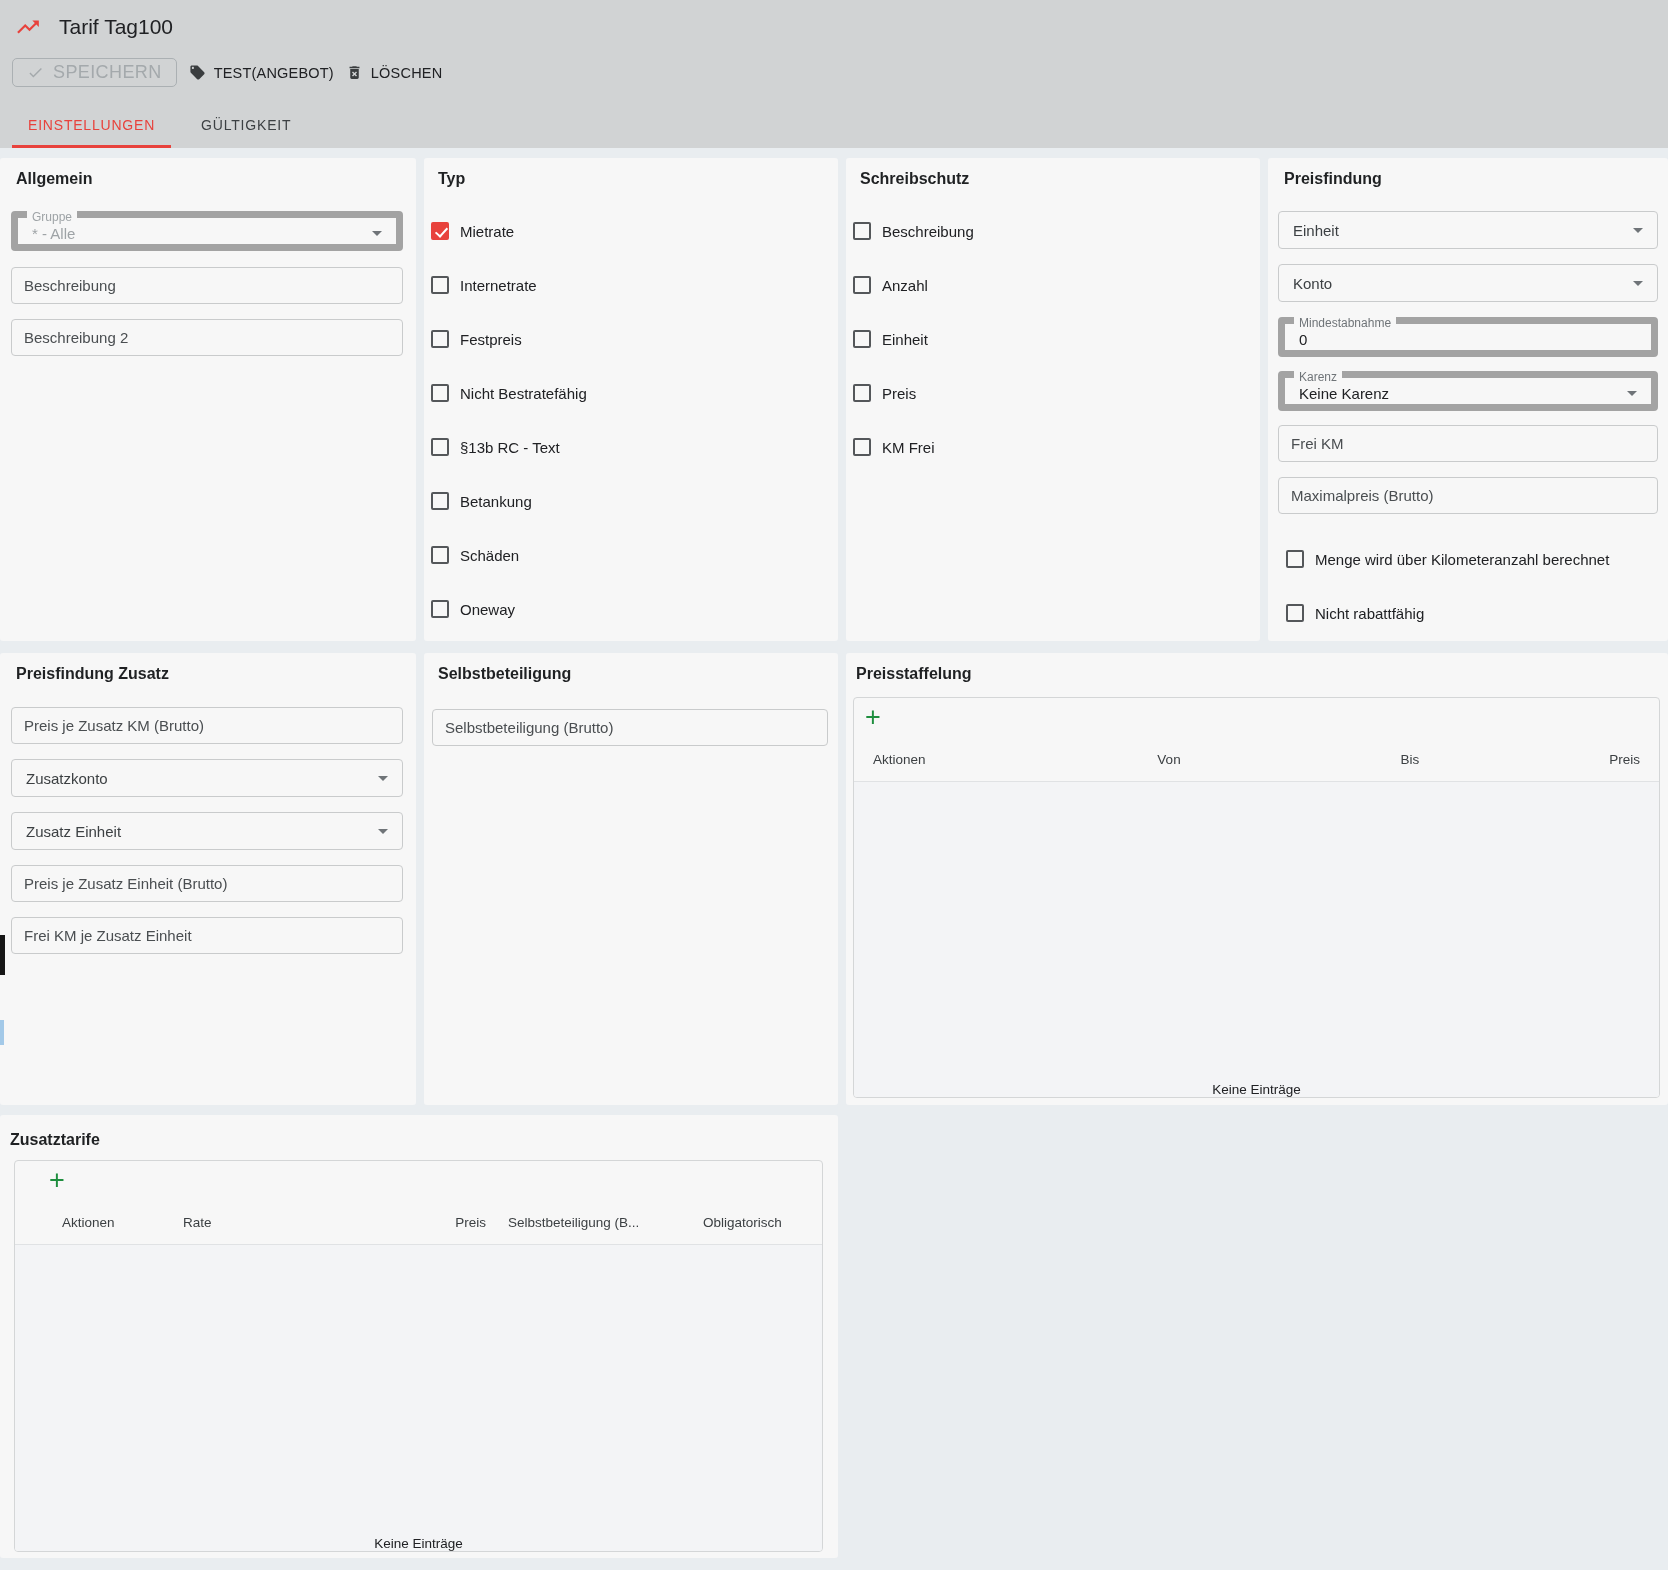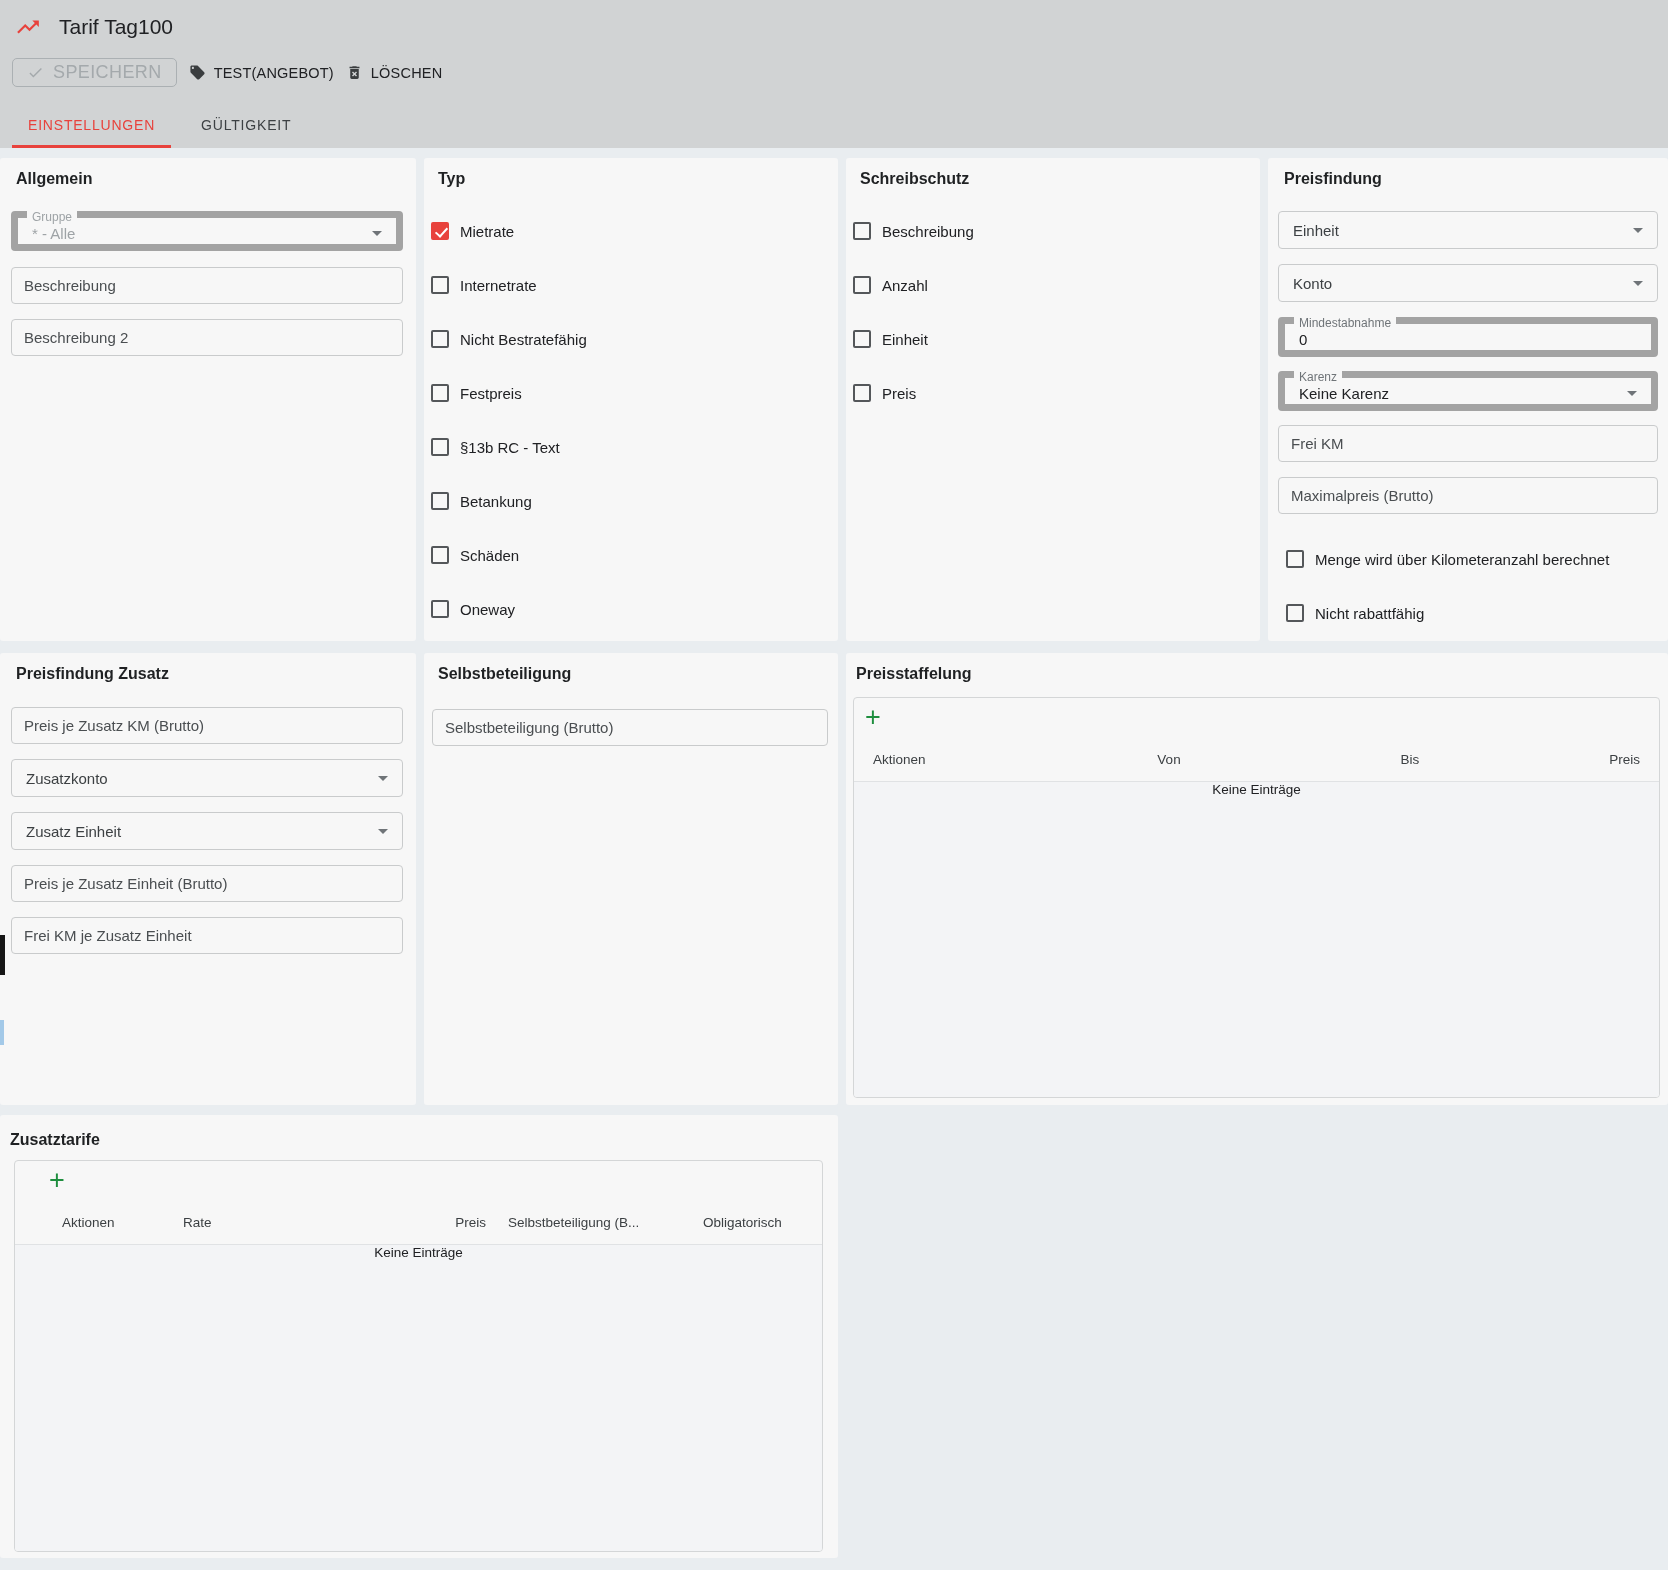--- a/index.html
+++ b/index.html
@@ -65,21 +65,21 @@
   .cb-label { margin-left:11px; font-size:15px; color:#202124; }
   .cb-row.tight { height:18px; margin-top:36px; padding-left:8px; }
 
   
   .panel { position:absolute; border:1px solid #d4d6d7; border-radius:4px; background:#f7f7f7;
            display:flex; flex-direction:column; overflow:hidden; }
   .add-row { height:38px; display:flex; align-items:center; flex:0 0 auto; }
   .plus { font-size:27px; font-weight:400; color:#1e8e3e; line-height:1; cursor:pointer; }
   .thead { position:relative; height:46px; flex:0 0 auto; border-bottom:1px solid #e0e2e4; }
   .thead span { position:absolute; top:50%; transform:translateY(-50%); font-size:13.5px; color:#3c4043; }
-  .tbody { flex:1; background:#f3f4f6; display:flex; align-items:flex-start; justify-content:center; }
+  .tbody { flex:1; background:#f3f4f6; display:flex; align-items:flex-end; justify-content:center; }
   .empty-msg { font-size:13.5px; color:#202124; }
 
   
   .sliver-dark { position:absolute; left:0; top:935px; width:5px; height:40px; background:#161616; }
   .sliver-blue { position:absolute; left:0; top:1020px; width:4px; height:25px; background:#a3c9e8; }
 </style>
 </head>
 <body>
 
 <div class="screen">
@@ -144,25 +144,25 @@
       <div class="cb-row">
         <span class="cb checked"></span>
         <span class="cb-label">Mietrate</span>
       </div>
       <div class="cb-row">
         <span class="cb"></span>
         <span class="cb-label">Internetrate</span>
       </div>
       <div class="cb-row">
         <span class="cb"></span>
+        <span class="cb-label">Festpreis</span>
+      </div>
+      <div class="cb-row">
+        <span class="cb"></span>
         <span class="cb-label">Nicht Bestratefähig</span>
-      </div>
-      <div class="cb-row">
-        <span class="cb"></span>
-        <span class="cb-label">Festpreis</span>
       </div>
       <div class="cb-row">
         <span class="cb"></span>
         <span class="cb-label">§13b RC - Text</span>
       </div>
       <div class="cb-row">
         <span class="cb"></span>
         <span class="cb-label">Betankung</span>
       </div>
       <div class="cb-row">
@@ -187,20 +187,24 @@
         <span class="cb"></span>
         <span class="cb-label">Anzahl</span>
       </div>
       <div class="cb-row">
         <span class="cb"></span>
         <span class="cb-label">Einheit</span>
       </div>
       <div class="cb-row">
         <span class="cb"></span>
         <span class="cb-label">Preis</span>
+      </div>
+      <div class="cb-row">
+        <span class="cb"></span>
+        <span class="cb-label">KM Frei</span>
       </div>
     </div>
   </div>
 
   <div class="card" style="left:1268px; top:158px; width:400px; height:483px;">
     <h2>Preisfindung</h2>
     <div class="fields first-gap" style="padding:0 10px 0 10px;">
       <div class="sfield">
         <span class="val">Einheit</span>
         <span class="arrow"></span>

